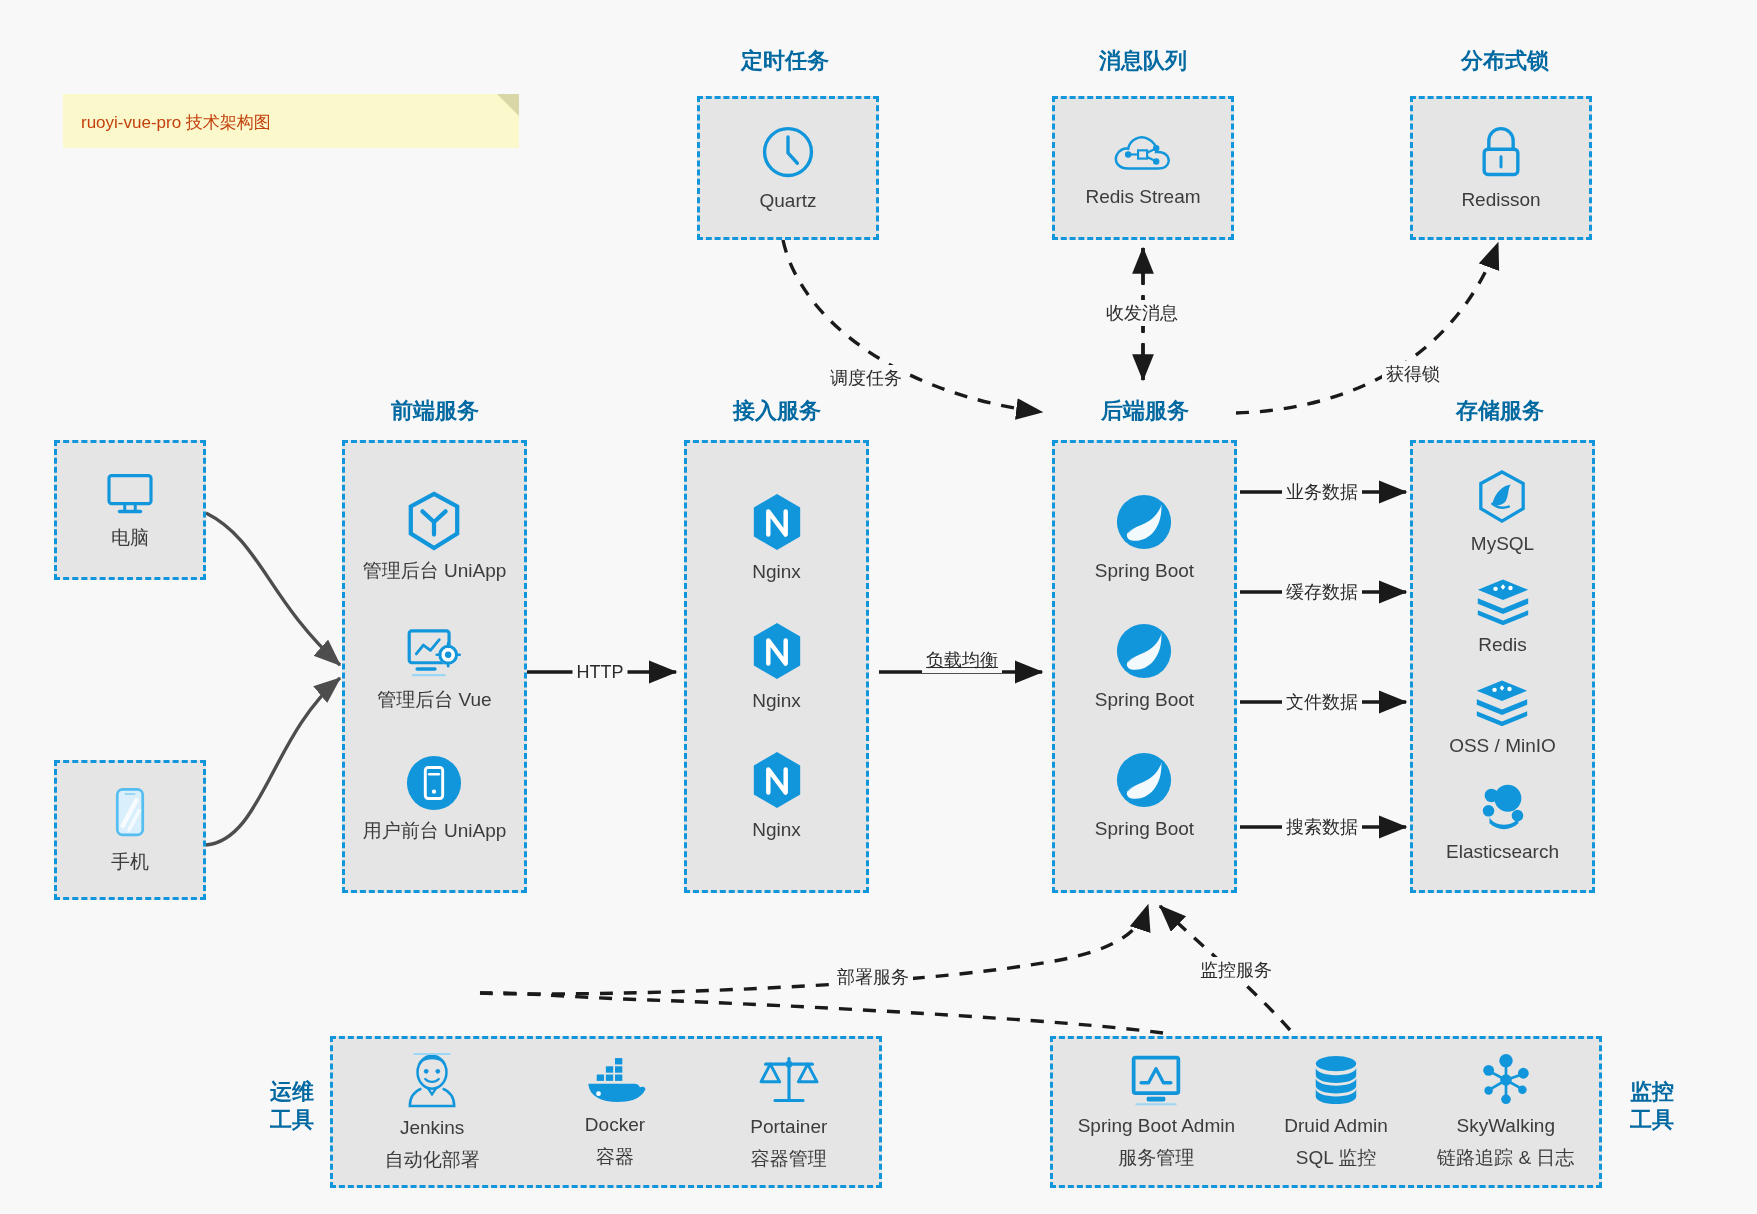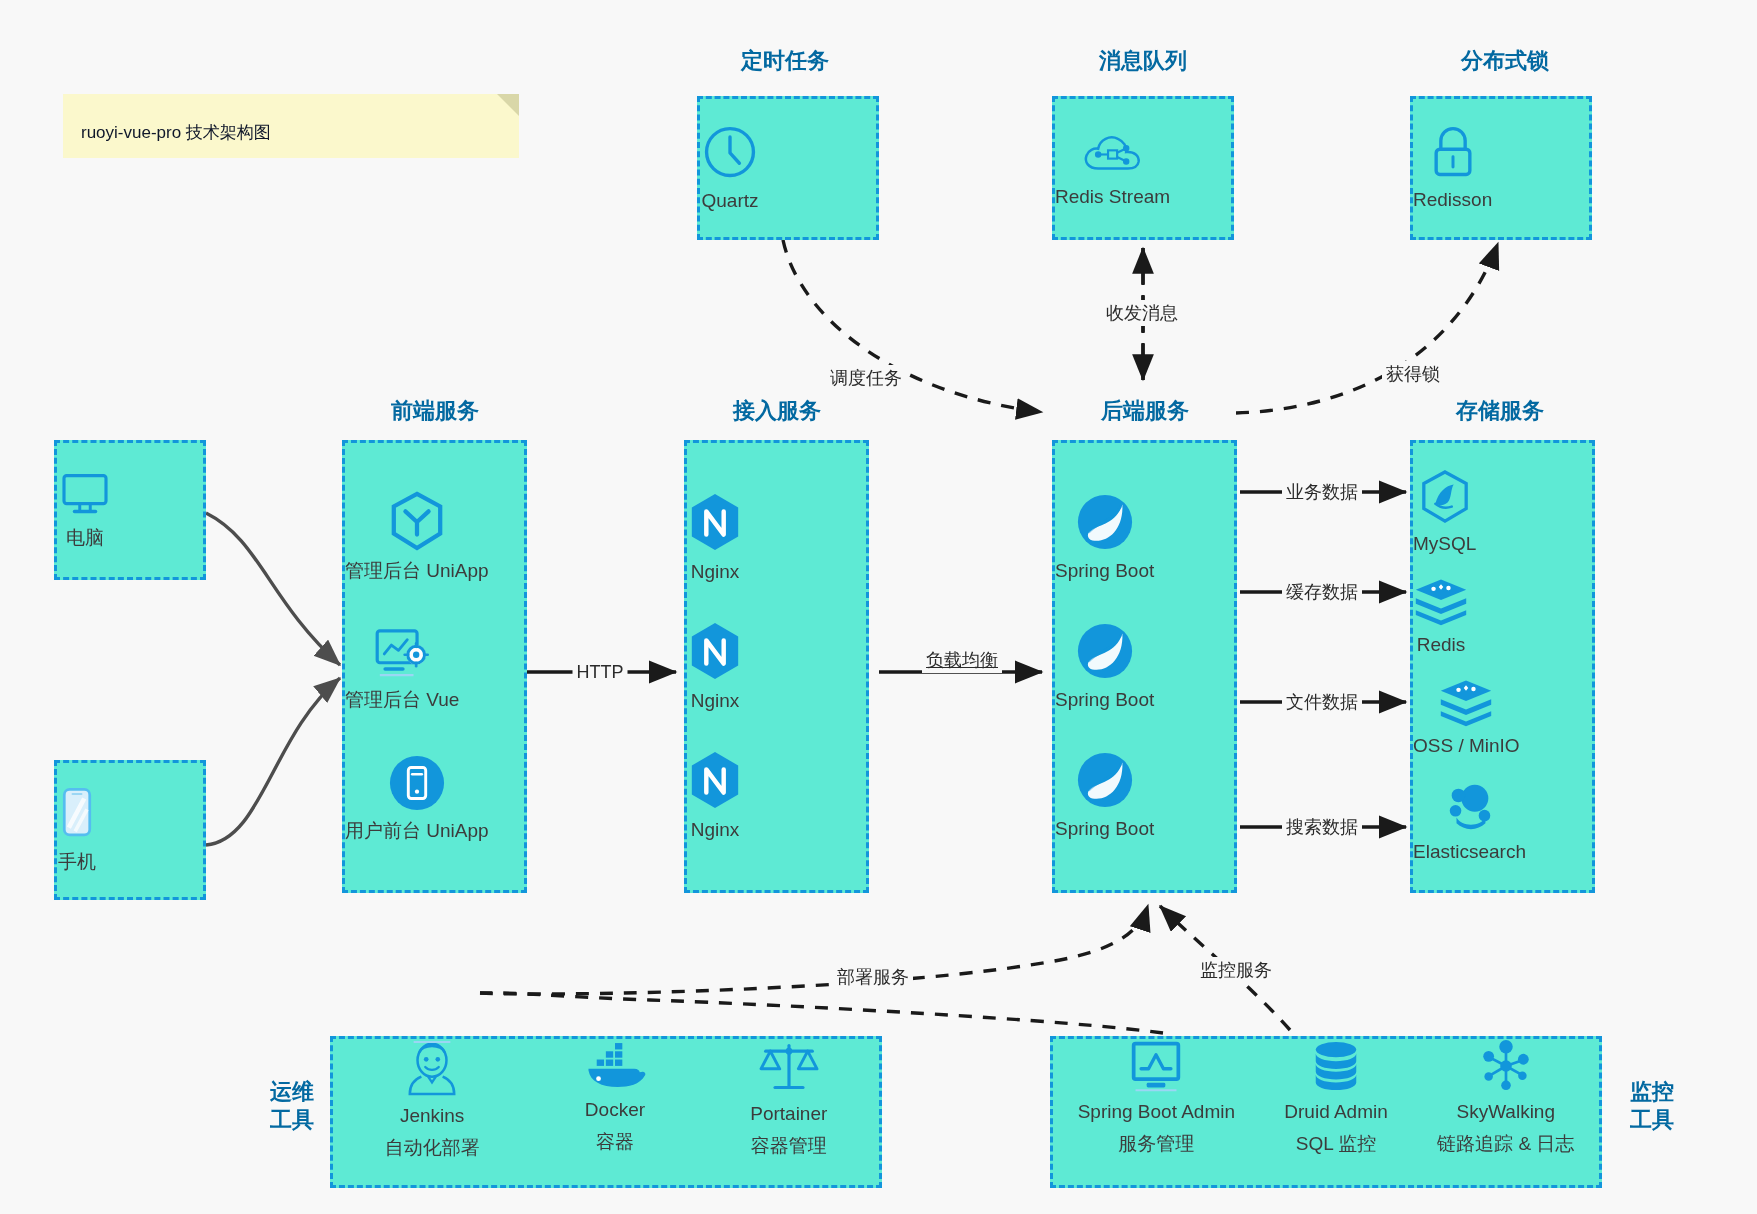--- a/index.html
+++ b/index.html
@@ -11,40 +11,40 @@
   }
   #canvas { position: relative; width: 1757px; height: 1214px; }
 
   
   #edges { position: absolute; inset: 0; width: 1757px; height: 1214px; pointer-events: none; }
 
   
   .note {
     position: absolute;
     background: #fbf8cc;
-    padding: 26px 18px 12px 18px;
+    padding: 16px 18px 12px 18px;
     line-height: 1.55;
     font-size: 17px;
-    color: #0f172a;
+    color: #c2410c;
     white-space: nowrap;
   }
   .note .fold {
     position: absolute; right: 0; top: 0;
     width: 0; height: 0;
     border-left: 22px solid transparent;
     border-top: 22px solid #d9d7a8;
   }
 
   
   .group {
     position: absolute;
     border: 3px dashed #1296db;
-    background: #5eead4;
+    background: #e5e5e5;
     display: flex;
-    align-items: flex-start;
+    align-items: center;
     justify-content: space-around;
   }
   .group.col { flex-direction: column; }
 
   .grp-title {
     position: absolute;
     color: #0369a1;
     font-weight: bold;
     font-size: 22px;
     white-space: nowrap;

